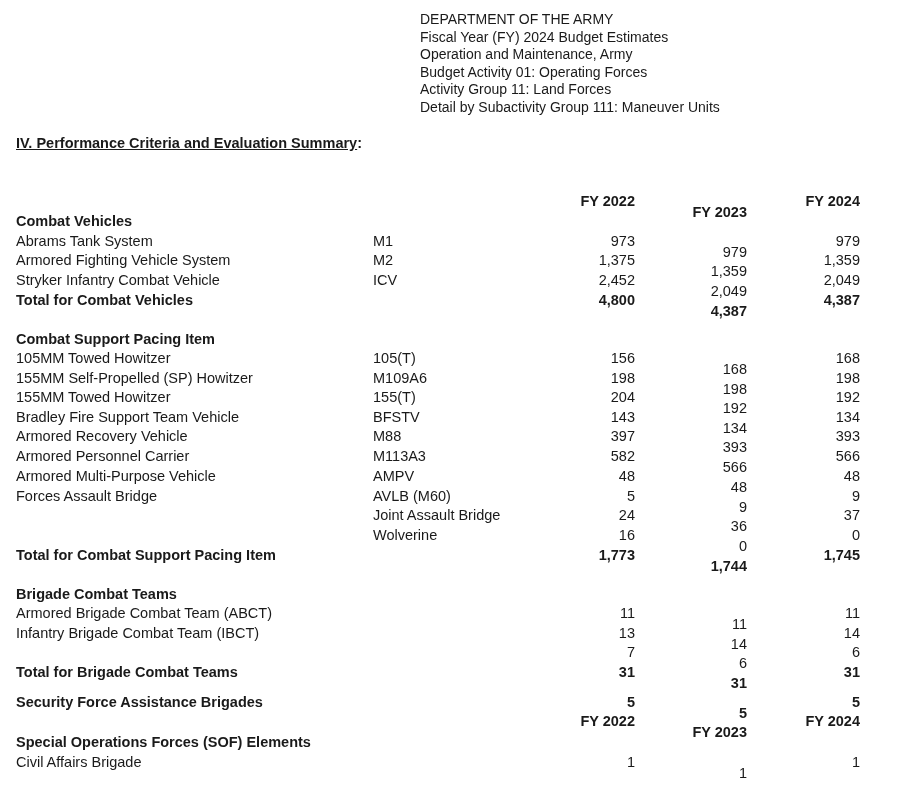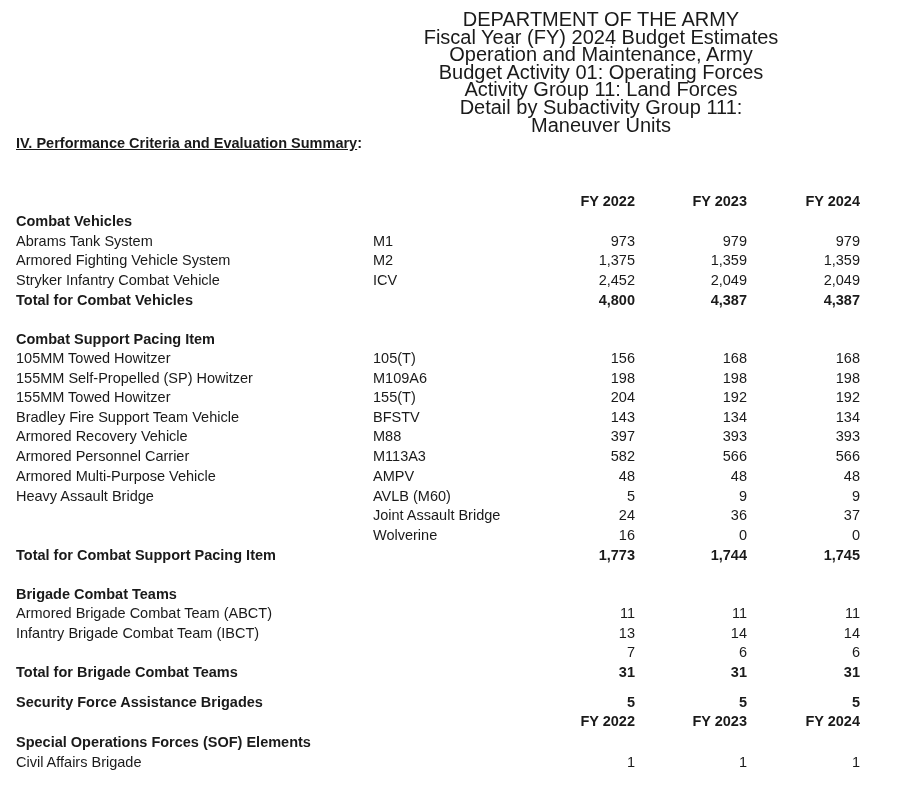--- a/index.html
+++ b/index.html
@@ -1,27 +1,27 @@
 <!DOCTYPE html>
 <html><head>
 <meta charset="utf-8">
 <style>
   html, body { margin:0; padding:0; background:#ffffff; }
   body { width:909px; height:797px; position:relative; overflow:hidden;
          font-family:"Liberation Sans", sans-serif; color:#1a1a1a; font-size:14.5px; }
-  .hdr { position:absolute; left:420px; width:362px; top:11px; text-align:center;
-         line-height:17.6px; font-size:20px; }
+  .hdr { position:absolute; left:420px; width:362px; top:11px; 
+         line-height:17.6px; font-size:14px; }
   .section-title { position:absolute; left:16px; top:135px; font-weight:bold; font-size:14.5px; }
   .section-title .u { text-decoration:underline; }
   .row { position:absolute; left:0; width:766px; height:20px; line-height:20px; }
   .row .lbl { position:absolute; left:16px; white-space:nowrap; }
   .row .code { position:absolute; left:373px; white-space:nowrap; }
   .row .c1, .row .c2, .row .c3 { position:absolute; text-align:right; width:100px; white-space:nowrap; }
   .row .c1 { left:535px; }
-  .row .c2 { left:647px; }
+  .row .c2 { left:647px;margin-top:11px; }
   .row .c3 { left:760px; }
   .b { font-weight:bold; }
 </style>
 </head>
 <body>
 
 <div class="hdr">
   <div>DEPARTMENT OF THE ARMY</div>
   <div>Fiscal Year (FY) 2024 Budget Estimates</div>
   <div>Operation and Maintenance, Army</div>
@@ -115,21 +115,21 @@
   <span class="c3">566</span>
 </div>
 <div class="row" style="top:466px;">
   <span class="lbl">Armored Multi-Purpose Vehicle</span>
   <span class="code">AMPV</span>
   <span class="c1">48</span>
   <span class="c2">48</span>
   <span class="c3">48</span>
 </div>
 <div class="row" style="top:486px;">
-  <span class="lbl">Heavy Assault Bridge</span>
+  <span class="lbl">Forces Assault Bridge</span>
   <span class="code">AVLB (M60)</span>
   <span class="c1">5</span>
   <span class="c2">9</span>
   <span class="c3">9</span>
 </div>
 <div class="row" style="top:505px;">
   <span class="lbl"></span>
   <span class="code">Joint Assault Bridge</span>
   <span class="c1">24</span>
   <span class="c2">36</span>

